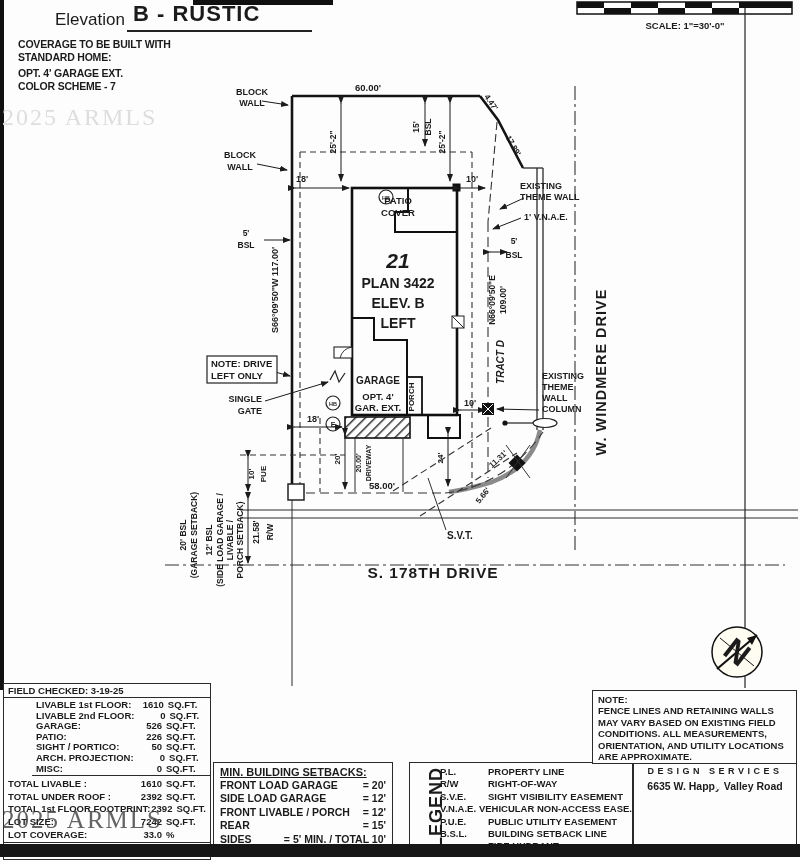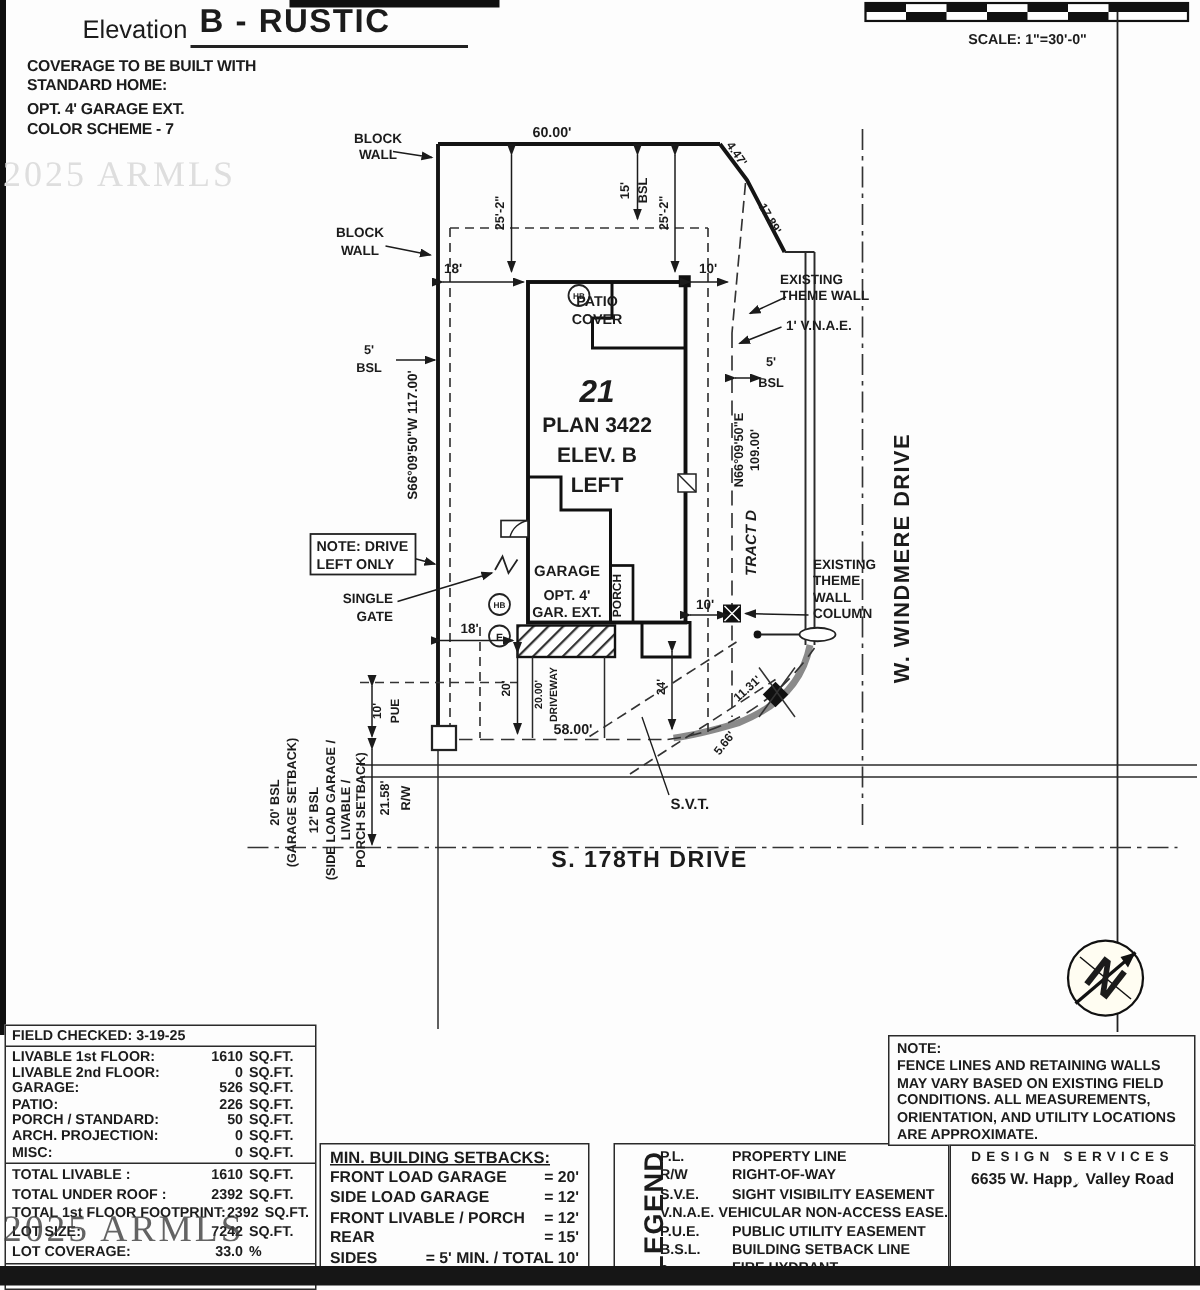--- a/index.html
+++ b/index.html
@@ -18,21 +18,21 @@
   .wm{font-family:"Liberation Serif",serif;font-weight:400;letter-spacing:2px;}
   .wm-top{left:2px;top:104px;font-size:24px;color:#dedede;}
   .wm-bot{left:2px;top:806px;font-size:25px;color:rgba(60,60,60,.8);}
   
   .scale-wrap{left:575px;top:1px;width:220px;text-align:center;}
   .scale-label{font-size:9.5px;font-weight:600;margin-top:1px;}
   
   .areas{left:3px;top:683px;width:206px;border:1.5px solid #2a2a2a;font-size:9.5px;font-weight:600;background:#fdfdfd;}
   .areas .fc{padding:1px 4px;border-bottom:1.5px solid #2a2a2a;}
   .areas .sec{padding:2px 4px 1px 4px;}
-  .areas .sec.rows{border-bottom:1.5px solid #2a2a2a;}
+  .areas .sec.rows{border-bottom:1.5px solid #2a2a2a;margin-left:28px;}
   .areas .sec.totals{border-bottom:1.5px solid #2a2a2a;line-height:12.6px;}
   .arow{display:flex;line-height:10.6px;}
   .totals .arow{line-height:12.6px;}
   .arow .lbl{flex:1;white-space:nowrap;}
   .arow .val{width:34px;text-align:right;}
   .arow .unit{width:40px;text-align:left;padding-left:4px;}
   .elec{display:flex;padding:2px 4px;line-height:12px;}
   .elec .val{margin-left:auto;}
   
   .setbacks{left:213px;top:762px;width:180px;height:89px;border:1.5px solid #2a2a2a;
@@ -312,21 +312,21 @@
           <span class="lbl">GARAGE:</span>
           <span class="val">526</span>
           <span class="unit">SQ.FT.</span>
         </div>
       <div class="arow">
           <span class="lbl">PATIO:</span>
           <span class="val">226</span>
           <span class="unit">SQ.FT.</span>
         </div>
       <div class="arow">
-          <span class="lbl">PORCH / STANDARD:</span>
+          <span class="lbl">SIGHT / PORTICO:</span>
           <span class="val">50</span>
           <span class="unit">SQ.FT.</span>
         </div>
       <div class="arow">
           <span class="lbl">ARCH. PROJECTION:</span>
           <span class="val">0</span>
           <span class="unit">SQ.FT.</span>
         </div>
       <div class="arow">
           <span class="lbl">MISC:</span>

